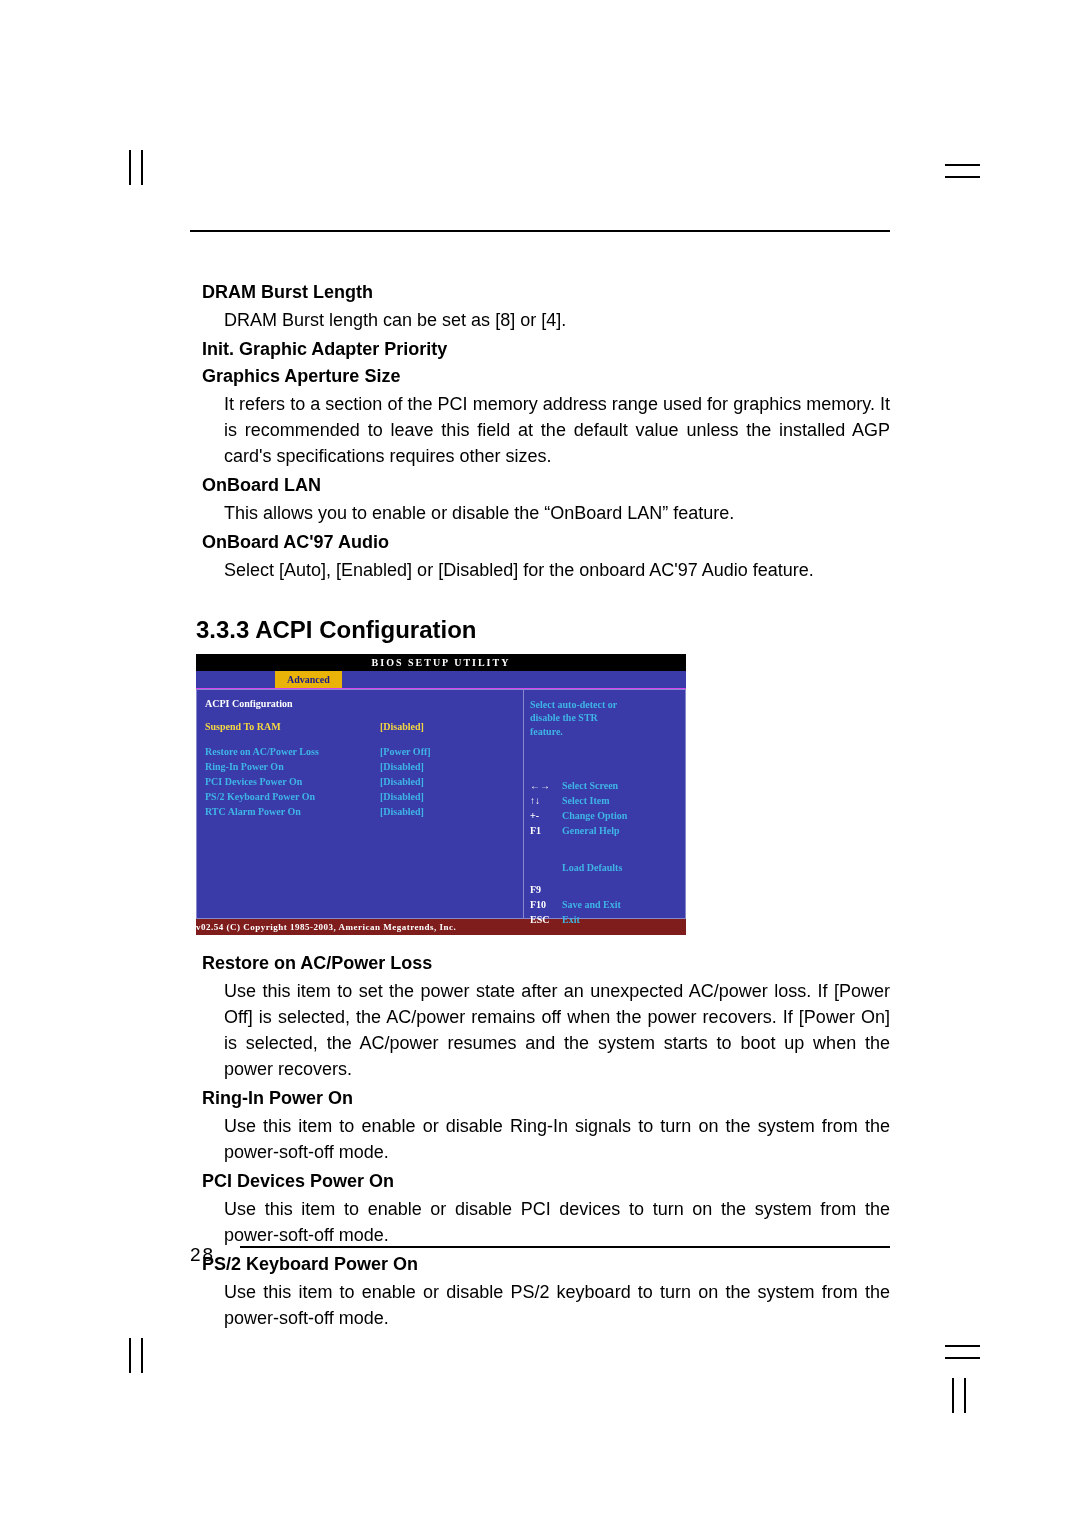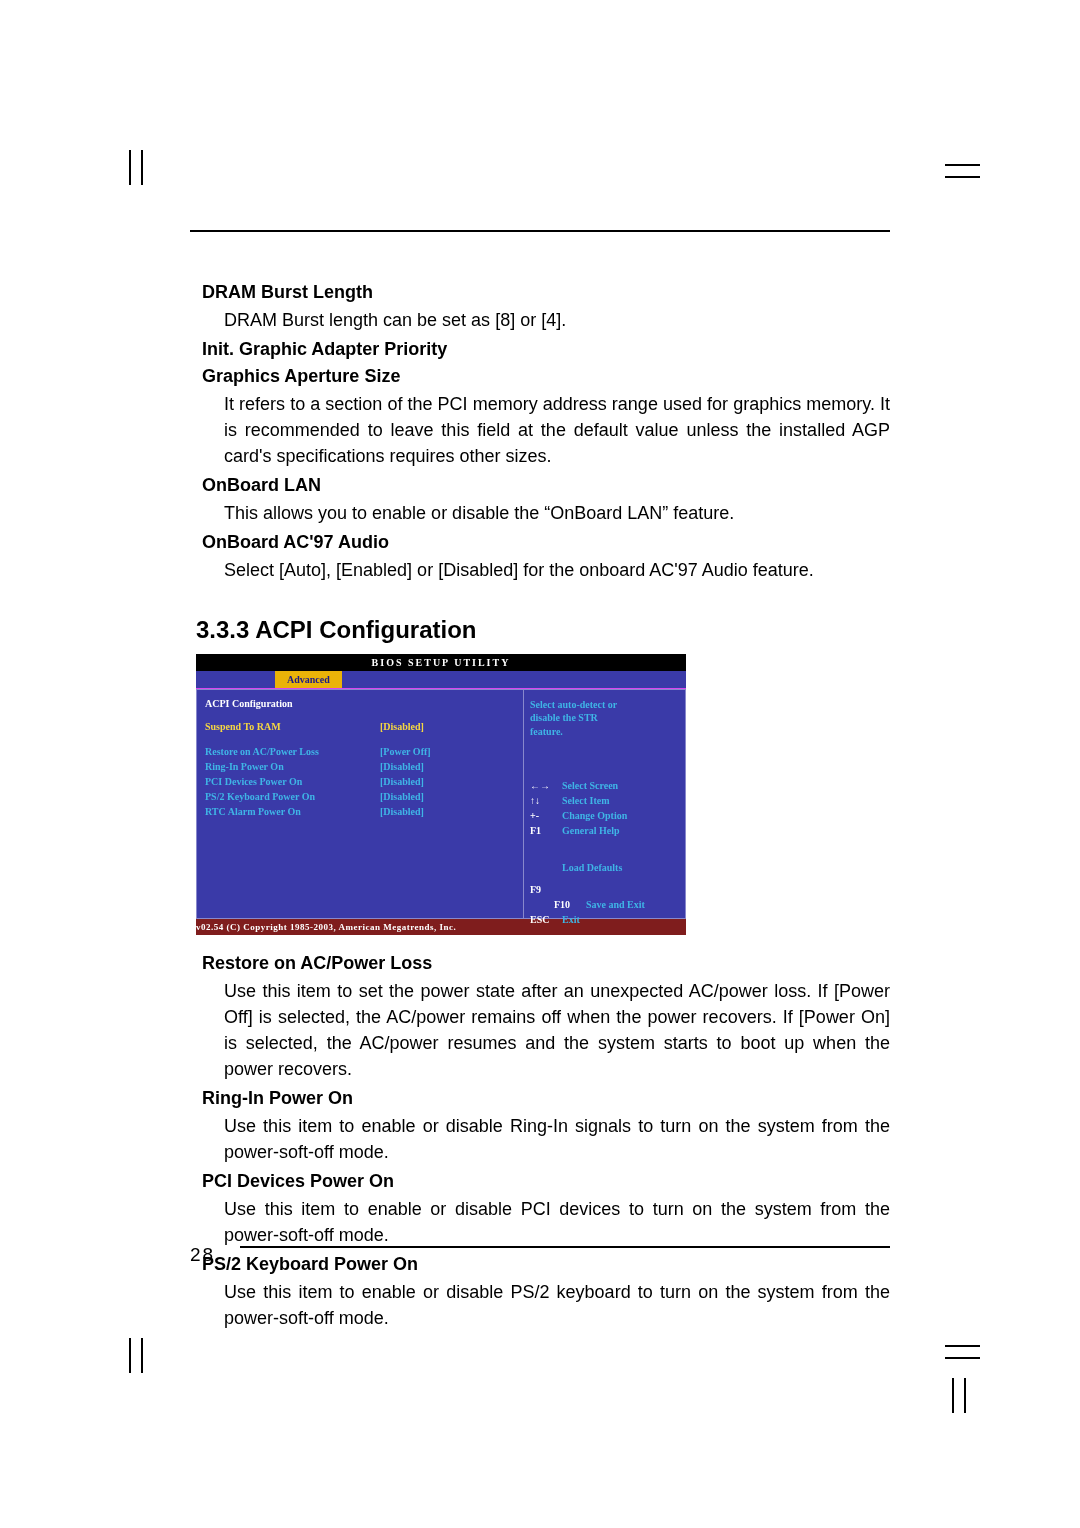--- a/index.html
+++ b/index.html
@@ -241,21 +241,21 @@
             </div>
             <div class="row">
               <span class="lbl" style="color: rgb(255, 255, 255);">F1</span>
               <span class="txt">General Help</span>
             </div>
             <div class="row">
               <span class="lbl" style="color: rgb(255, 255, 255); margin-top: 44px;">F9</span>
               <span class="txt">Load Defaults</span>
             </div>
             <div class="row">
-              <span class="lbl" style="color: rgb(255, 255, 255); margin-left: 24px;">F10</span>
+              <span class="lbl" style="color: rgb(255, 255, 255);">F10</span>
               <span class="txt">Save and Exit</span>
             </div>
             <div class="row">
               <span class="lbl" style="color: rgb(255, 255, 255);">ESC</span>
               <span class="txt">Exit</span>
             </div>
           </div>
       </div>
     </div>
     <div class="bar-bottom">v02.54 (C) Copyright 1985-2003, American Megatrends, Inc.</div>

